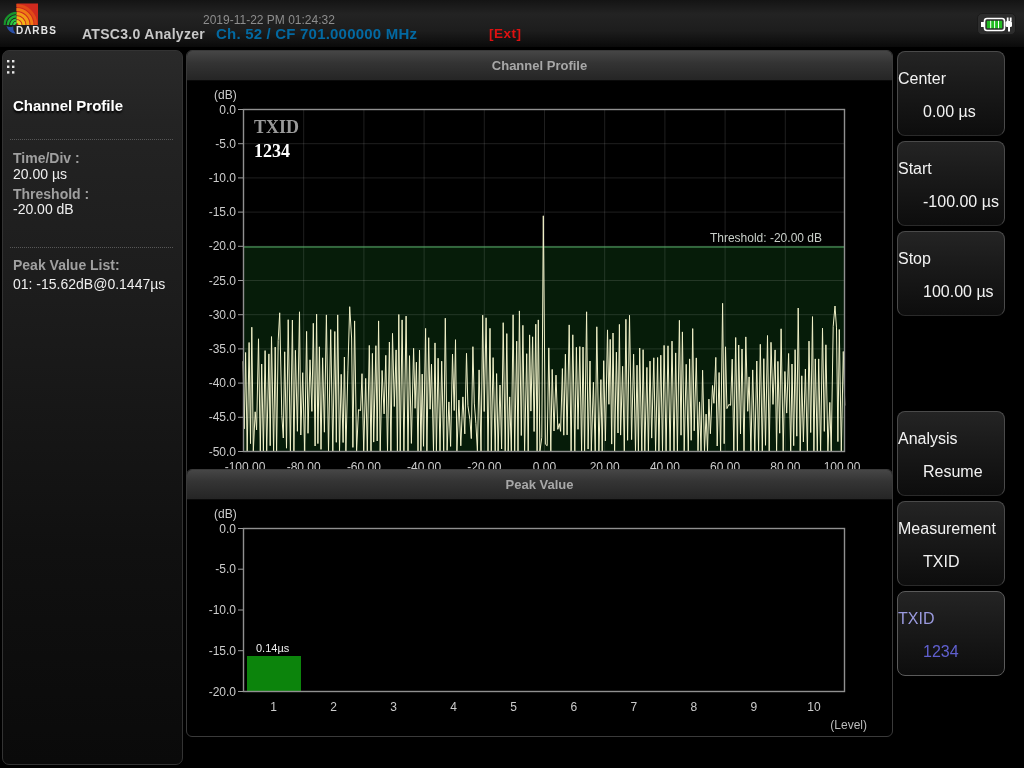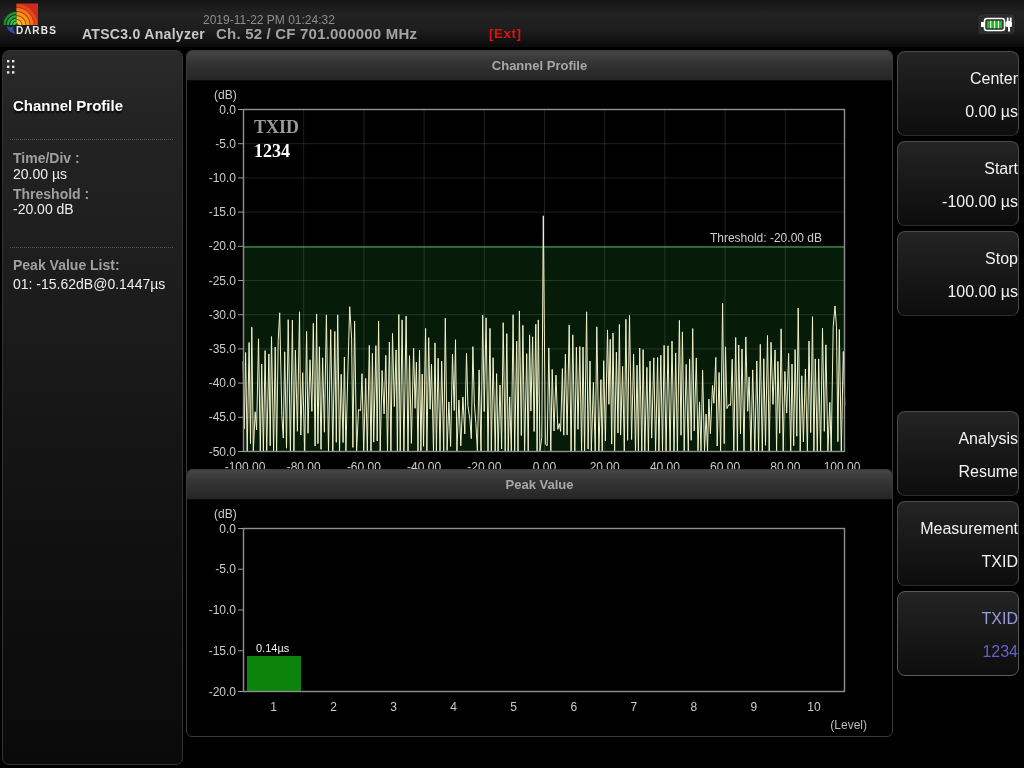--- a/index.html
+++ b/index.html
@@ -7,21 +7,21 @@
   font-family:"Liberation Sans", sans-serif; }
 #stage { position:absolute; left:0; top:0; width:1024px; height:768px; background:#000; }
 .abs { position:absolute; }
 
 
 #topbar { left:0; top:0; width:1024px; height:47px;
   background:linear-gradient(180deg,#141414 0%,#232323 30%,#1d1d1d 65%,#0a0a0a 100%); }
 #darbs { left:16px; top:25px; color:#e5e5e5; font-size:10px; font-weight:bold; letter-spacing:1.2px;}
 #apptitle { left:82px; top:26px; color:#c8c8c8; font-size:14px; font-weight:bold; letter-spacing:0.3px; }
 #datetxt { left:203px; top:13px; color:#8d8d8d; font-size:12px; }
-#chtxt { left:216px; top:25px; color:#a3a3a3; font-size:15px; font-weight:bold; letter-spacing:0.2px; }
+#chtxt { left:216px; top:25px; color:#0369a1; font-size:15px; font-weight:bold; letter-spacing:0.2px; }
 #exttxt { left:489px; top:26px; color:#d11; font-size:13.5px; font-weight:bold; letter-spacing:0.5px; }
 #battbtn { left:977px; top:13px; width:39px; height:22px; background:#2d2d2d;
   border-radius:5px; border:1px solid #1a1a1a; }
 
 
 #leftpanel { left:2px; top:50px; width:181px; height:715px; border-radius:7px;
   border:1px solid #333;
   background:linear-gradient(180deg,#2a2a2a 0%,#232323 10%,#1c1c1c 35%,#101010 70%,#0a0a0a 100%); }
 #lp-title { left:13px; top:97px; color:#fff; font-size:15px; font-weight:bold;
   text-shadow:0 2px 2px #000; }
@@ -32,26 +32,26 @@
 
 .panel { left:186px; width:707px; background:#000; border:1px solid #3a3a3a; border-radius:6px; }
 .ptitle { position:absolute; left:0; top:0; width:100%; height:30px;
   background:linear-gradient(180deg,#464646 0%,#343434 40%,#252525 100%);
   color:#a8a8a8; font-size:13px; font-weight:bold; text-align:center; line-height:29px;
   border-bottom:1px solid #0a0a0a; border-radius:5px 5px 0 0;}
 #cp-panel { top:50px; height:446px; }
 #pv-panel { top:469px; height:268px; }
 
 
-.rbtn { left:897px; width:122px; height:85px; border-radius:8px;
+.rbtn { left:897px; width:108px; height:85px; border-radius:8px;
   border:1px solid #4a4a4a; border-bottom-color:#2a2a2a;
   background:linear-gradient(180deg,#242424 0%,#1a1a1a 40%,#0d0d0d 100%);
-  color:#f2f2f2; font-size:16px; text-align:right; }
+  color:#f2f2f2; font-size:16px; text-align:left; }
 .rbtn .l1 { position:absolute; width:100%; top:18px; }
-.rbtn .l2 { position:absolute; width:100%; top:51px; }
+.rbtn .l2 { position:absolute; width:100%; top:51px;padding-left:25px; }
 </style>
 </head>
 <body>
 <div id="stage">
 
   <div class="abs" id="topbar"></div>
   <svg class="abs" style="left:0px; top:0px;" width="40" height="40" viewBox="0 0 40 40">
     <defs>
         <clipPath id="sq">
           <rect x="16.5" y="3.5" width="21.5" height="21.5"></rect>

